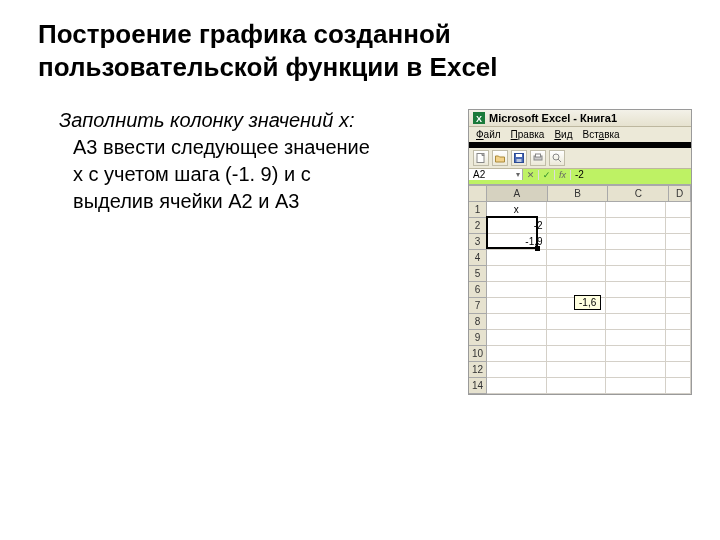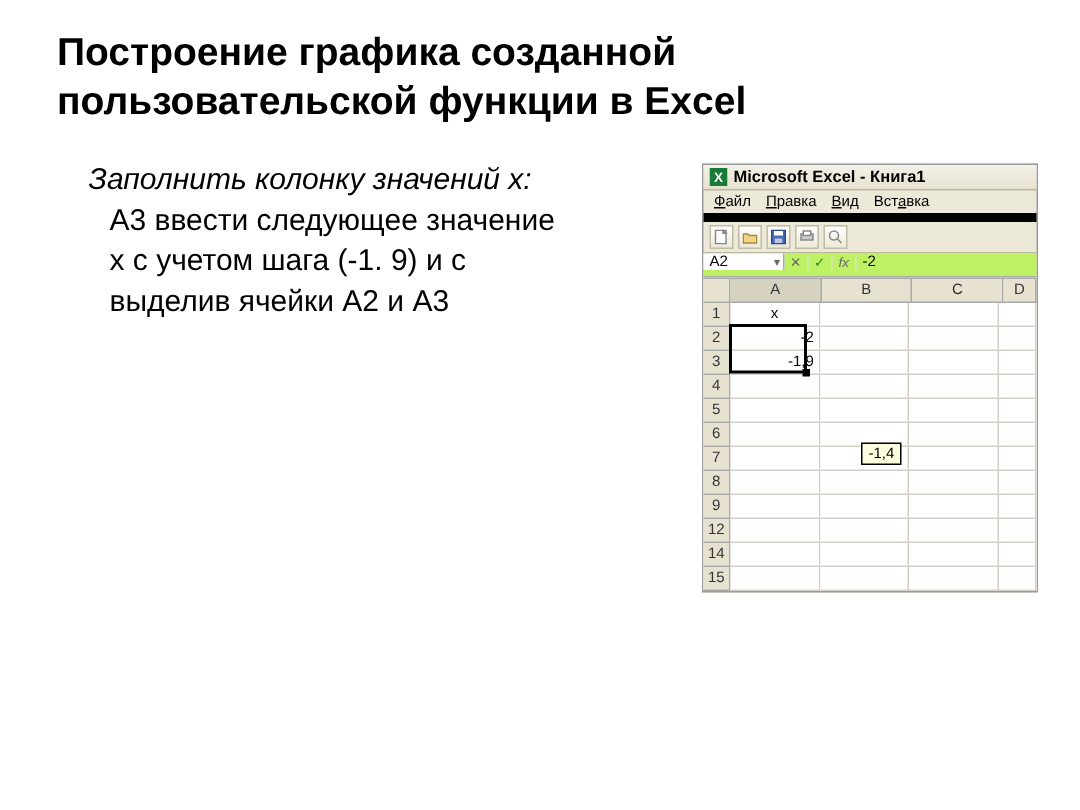--- a/index.html
+++ b/index.html
@@ -295,42 +295,42 @@
                 <div class="cell" style="flex: 0.35 1 0%;"></div>
               </div>
               <div class="sheet-row">
                 <div class="rowhead">9</div>
                 <div class="cell"></div>
                 <div class="cell"></div>
                 <div class="cell"></div>
                 <div class="cell" style="flex: 0.35 1 0%;"></div>
               </div>
               <div class="sheet-row">
+                <div class="rowhead">10</div>
+                <div class="cell"></div>
+                <div class="cell"></div>
+                <div class="cell"></div>
+                <div class="cell" style="flex: 0.35 1 0%;"></div>
+              </div>
+              <div class="sheet-row">
                 <div class="rowhead">12</div>
                 <div class="cell"></div>
                 <div class="cell"></div>
                 <div class="cell"></div>
                 <div class="cell" style="flex: 0.35 1 0%;"></div>
               </div>
               <div class="sheet-row">
                 <div class="rowhead">14</div>
-                <div class="cell"></div>
-                <div class="cell"></div>
-                <div class="cell"></div>
-                <div class="cell" style="flex: 0.35 1 0%;"></div>
-              </div>
-              <div class="sheet-row">
-                <div class="rowhead">15</div>
                 <div class="cell"></div>
                 <div class="cell"></div>
                 <div class="cell"></div>
                 <div class="cell" style="flex: 0.35 1 0%;"></div>
               </div>
             </div>
         </div>
 
         <div class="sel-range" style="left:17px; top:31px; width:52px; height:33px;"></div>
         <div class="fill-handle" style="left:66px; top:61px;"></div>
-        <div class="tooltip" style="left:105px; top:110px;">-1,4</div>
+        <div class="tooltip" style="left:105px; top:110px;">-1,6</div>
       </div>
     </div>
   </div>
 </div>
 
 </body></html>

